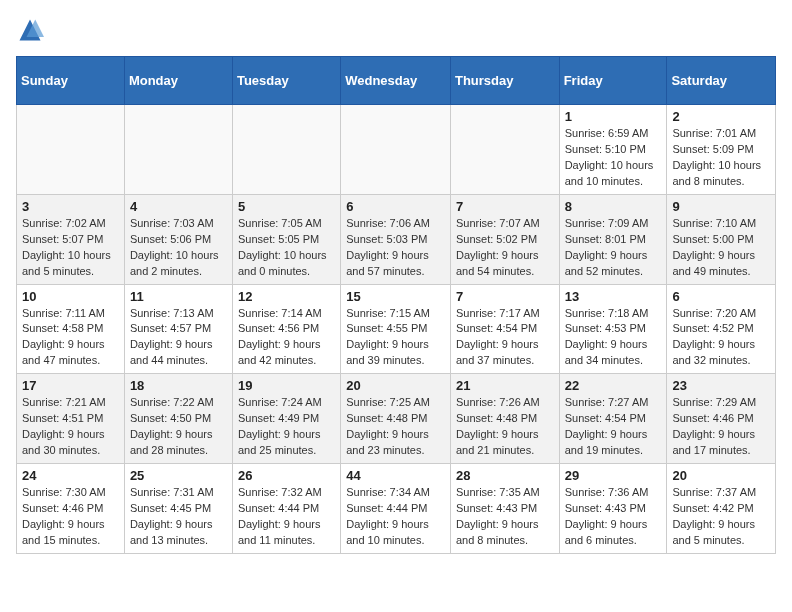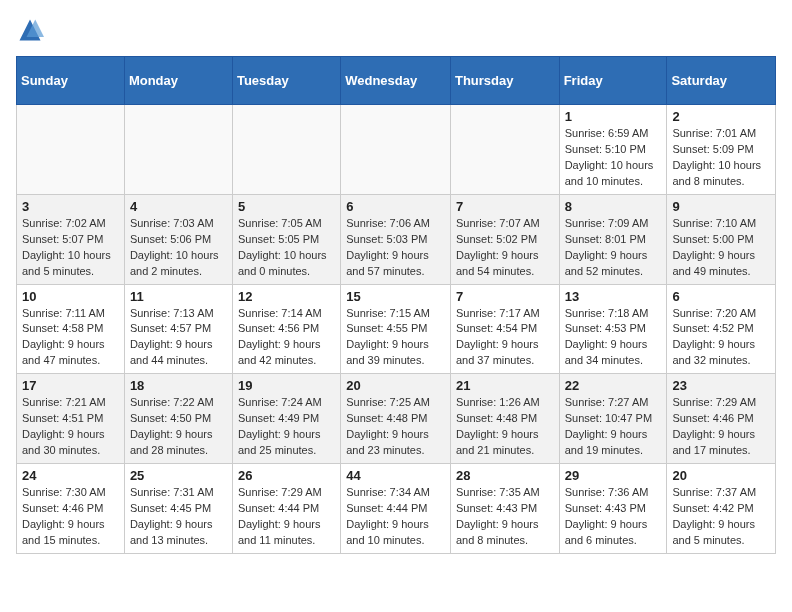--- a/index.html
+++ b/index.html
@@ -271,29 +271,29 @@
         </td>
         <td>
           <span class="day-number">20</span>
           <div class="day-info">Sunrise: 7:25 AM
 Sunset: 4:48 PM
 Daylight: 9 hours
 and 23 minutes.</div>
         </td>
         <td>
           <span class="day-number">21</span>
-          <div class="day-info">Sunrise: 1:26 AM
+          <div class="day-info">Sunrise: 7:26 AM
 Sunset: 4:48 PM
 Daylight: 9 hours
 and 21 minutes.</div>
         </td>
         <td>
           <span class="day-number">22</span>
           <div class="day-info">Sunrise: 7:27 AM
-Sunset: 10:47 PM
+Sunset: 4:54 PM
 Daylight: 9 hours
 and 19 minutes.</div>
         </td>
         <td>
           <span class="day-number">23</span>
           <div class="day-info">Sunrise: 7:29 AM
 Sunset: 4:46 PM
 Daylight: 9 hours
 and 17 minutes.</div>
         </td>
@@ -308,21 +308,21 @@
         </td>
         <td>
           <span class="day-number">25</span>
           <div class="day-info">Sunrise: 7:31 AM
 Sunset: 4:45 PM
 Daylight: 9 hours
 and 13 minutes.</div>
         </td>
         <td>
           <span class="day-number">26</span>
-          <div class="day-info">Sunrise: 7:29 AM
+          <div class="day-info">Sunrise: 7:32 AM
 Sunset: 4:44 PM
 Daylight: 9 hours
 and 11 minutes.</div>
         </td>
         <td>
           <span class="day-number">44</span>
           <div class="day-info">Sunrise: 7:34 AM
 Sunset: 4:44 PM
 Daylight: 9 hours
 and 10 minutes.</div>

